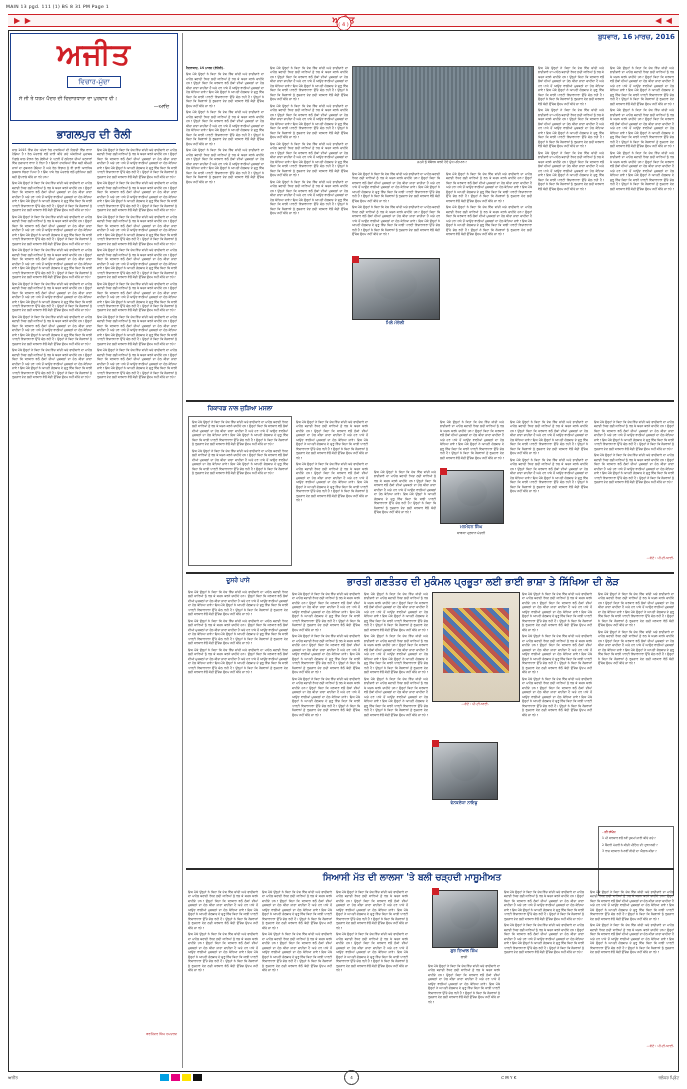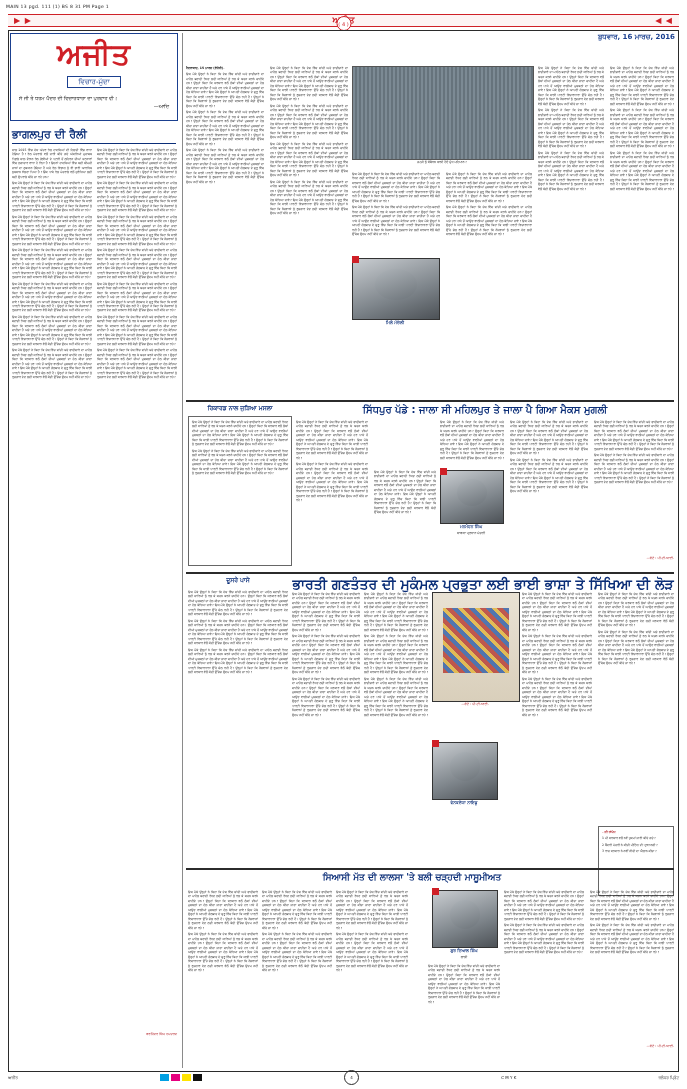--- a/index.html
+++ b/index.html
@@ -41,21 +41,21 @@
   .col p{margin:0 0 2px 0;}
 
   .vrule{position:absolute;width:1px;background:#8a8a8a;}
   .hrule2{position:absolute;height:2px;background:#2b2b2b;}
 
   
   .sechead{position:absolute;text-align:center;font-weight:bold;color:#0b2e78;}
   .boxhead{font-weight:bold;color:#b01c22;}
 
   
-  .edit-title{position:absolute;left:12px;top:128px;width:164px;color:#0b2e78;font-size:11px;font-weight:bold;}
+  .edit-title{position:absolute;left:12px;top:128px;width:164px;text-align:center;color:#0b2e78;font-size:11px;font-weight:bold;}
   .edit-rule{position:absolute;left:12px;top:143px;width:164px;height:1px;background:#0b2e78;}
 
   
   .photo{position:absolute;background:#9aa3ab;border:1px solid #555;overflow:hidden;}
   .photo-caption{position:absolute;font-size:3.2px;text-align:center;color:#222;}
 
   .crowd{position:absolute;inset:0;background:
      repeating-linear-gradient(90deg,#7c8a94 0 2px,#66737c 2px 4px),
      linear-gradient(#cfd6da,#8e9aa2 55%,#5c686f);}
   .portrait{position:absolute;inset:0;background:linear-gradient(160deg,#c9cdd1,#7d848a 60%,#4c5156);}
@@ -179,21 +179,20 @@
   <div class="vrule" style="left:182px;top:33px;height:1035px;"></div>
 
   <div class="hrule2" style="left:186px;top:400px;width:488px;"></div>
 
   <div class="sechead" style="left:188px;top:404px;width:104px;font-size:6px;">ਰਿਕਾਰਡ ਨਾਲ ਜੁੜਿਆ ਮਸਲਾ</div>
   <div class="col" style="left:188px;top:416px;width:104px;height:150px;border:1px solid #666;padding:3px;">
     <p>ਇਸ ਮੌਕੇ ਉਨ੍ਹਾਂ ਨੇ ਕਿਹਾ ਕਿ ਦੇਸ਼ ਵਿੱਚ ਸ਼ਾਂਤੀ ਅਤੇ ਭਾਈਚਾਰੇ ਦਾ ਮਾਹੌਲ ਬਣਾਈ ਰੱਖਣ ਲਈ ਸਾਰਿਆਂ ਨੂੰ ਰਲ ਕੇ ਯਤਨ ਕਰਨੇ ਚਾਹੀਦੇ ਹਨ। ਉਨ੍ਹਾਂ ਕਿਹਾ ਕਿ ਸਰਕਾਰ ਵਲੋਂ ਲੋਕਾਂ ਦੀਆਂ ਮੁਸ਼ਕਲਾਂ ਦਾ ਹੱਲ ਕੀਤਾ ਜਾਣਾ ਚਾਹੀਦਾ ਹੈ ਅਤੇ ਹਰ ਪਾਸੇ ਤੋਂ ਆਉਣ ਵਾਲੀਆਂ ਮੁਸ਼ਕਲਾਂ ਦਾ ਹੱਲ ਕੱਢਿਆ ਜਾਵੇ। ਇਸ ਮੌਕੇ ਉਨ੍ਹਾਂ ਨੇ ਆਪਣੀ ਗੱਲਬਾਤ ਦੇ ਸ਼ੁਰੂ ਵਿੱਚ ਕਿਹਾ ਕਿ ਸਾਡੀ ਪਾਰਟੀ ਵਿਚਾਰਧਾਰਾ ਉੱਤੇ ਚੱਲ ਰਹੀ ਹੈ। ਉਨ੍ਹਾਂ ਨੇ ਕਿਹਾ ਕਿ ਨੌਜਵਾਨਾਂ ਨੂੰ ਰੁਜ਼ਗਾਰ ਦੇਣ ਲਈ ਸਰਕਾਰ ਵੱਲੋਂ ਕੋਈ ਉੱਚੇਚ ਉਦਮ ਨਹੀਂ ਕੀਤੇ ਜਾ ਰਹੇ।</p>
     <p>ਇਸ ਮੌਕੇ ਉਨ੍ਹਾਂ ਨੇ ਕਿਹਾ ਕਿ ਦੇਸ਼ ਵਿੱਚ ਸ਼ਾਂਤੀ ਅਤੇ ਭਾਈਚਾਰੇ ਦਾ ਮਾਹੌਲ ਬਣਾਈ ਰੱਖਣ ਲਈ ਸਾਰਿਆਂ ਨੂੰ ਰਲ ਕੇ ਯਤਨ ਕਰਨੇ ਚਾਹੀਦੇ ਹਨ। ਉਨ੍ਹਾਂ ਕਿਹਾ ਕਿ ਸਰਕਾਰ ਵਲੋਂ ਲੋਕਾਂ ਦੀਆਂ ਮੁਸ਼ਕਲਾਂ ਦਾ ਹੱਲ ਕੀਤਾ ਜਾਣਾ ਚਾਹੀਦਾ ਹੈ ਅਤੇ ਹਰ ਪਾਸੇ ਤੋਂ ਆਉਣ ਵਾਲੀਆਂ ਮੁਸ਼ਕਲਾਂ ਦਾ ਹੱਲ ਕੱਢਿਆ ਜਾਵੇ। ਇਸ ਮੌਕੇ ਉਨ੍ਹਾਂ ਨੇ ਆਪਣੀ ਗੱਲਬਾਤ ਦੇ ਸ਼ੁਰੂ ਵਿੱਚ ਕਿਹਾ ਕਿ ਸਾਡੀ ਪਾਰਟੀ ਵਿਚਾਰਧਾਰਾ ਉੱਤੇ ਚੱਲ ਰਹੀ ਹੈ। ਉਨ੍ਹਾਂ ਨੇ ਕਿਹਾ ਕਿ ਨੌਜਵਾਨਾਂ ਨੂੰ ਰੁਜ਼ਗਾਰ ਦੇਣ ਲਈ ਸਰਕਾਰ ਵੱਲੋਂ ਕੋਈ ਉੱਚੇਚ ਉਦਮ ਨਹੀਂ ਕੀਤੇ ਜਾ ਰਹੇ।</p>
   </div>
 
-  <div class="sechead" style="left:296px;top:404px;width:378px;font-size:10px;">ਸਿੱਧਪੁਰ ਪੱਡੇ : ਜਾਲਾ ਸੀ ਮਹਿਲਪੁਰ ਤੇ ਜਾਲਾ ਪੈ ਗਿਆ ਮੈਕਸ ਮੁਗਲੀ</div>
 
   <div class="col" style="left:296px;top:420px;width:72px;height:148px;">
     <p>ਇਸ ਮੌਕੇ ਉਨ੍ਹਾਂ ਨੇ ਕਿਹਾ ਕਿ ਦੇਸ਼ ਵਿੱਚ ਸ਼ਾਂਤੀ ਅਤੇ ਭਾਈਚਾਰੇ ਦਾ ਮਾਹੌਲ ਬਣਾਈ ਰੱਖਣ ਲਈ ਸਾਰਿਆਂ ਨੂੰ ਰਲ ਕੇ ਯਤਨ ਕਰਨੇ ਚਾਹੀਦੇ ਹਨ। ਉਨ੍ਹਾਂ ਕਿਹਾ ਕਿ ਸਰਕਾਰ ਵਲੋਂ ਲੋਕਾਂ ਦੀਆਂ ਮੁਸ਼ਕਲਾਂ ਦਾ ਹੱਲ ਕੀਤਾ ਜਾਣਾ ਚਾਹੀਦਾ ਹੈ ਅਤੇ ਹਰ ਪਾਸੇ ਤੋਂ ਆਉਣ ਵਾਲੀਆਂ ਮੁਸ਼ਕਲਾਂ ਦਾ ਹੱਲ ਕੱਢਿਆ ਜਾਵੇ। ਇਸ ਮੌਕੇ ਉਨ੍ਹਾਂ ਨੇ ਆਪਣੀ ਗੱਲਬਾਤ ਦੇ ਸ਼ੁਰੂ ਵਿੱਚ ਕਿਹਾ ਕਿ ਸਾਡੀ ਪਾਰਟੀ ਵਿਚਾਰਧਾਰਾ ਉੱਤੇ ਚੱਲ ਰਹੀ ਹੈ। ਉਨ੍ਹਾਂ ਨੇ ਕਿਹਾ ਕਿ ਨੌਜਵਾਨਾਂ ਨੂੰ ਰੁਜ਼ਗਾਰ ਦੇਣ ਲਈ ਸਰਕਾਰ ਵੱਲੋਂ ਕੋਈ ਉੱਚੇਚ ਉਦਮ ਨਹੀਂ ਕੀਤੇ ਜਾ ਰਹੇ।</p>
     <p>ਇਸ ਮੌਕੇ ਉਨ੍ਹਾਂ ਨੇ ਕਿਹਾ ਕਿ ਦੇਸ਼ ਵਿੱਚ ਸ਼ਾਂਤੀ ਅਤੇ ਭਾਈਚਾਰੇ ਦਾ ਮਾਹੌਲ ਬਣਾਈ ਰੱਖਣ ਲਈ ਸਾਰਿਆਂ ਨੂੰ ਰਲ ਕੇ ਯਤਨ ਕਰਨੇ ਚਾਹੀਦੇ ਹਨ। ਉਨ੍ਹਾਂ ਕਿਹਾ ਕਿ ਸਰਕਾਰ ਵਲੋਂ ਲੋਕਾਂ ਦੀਆਂ ਮੁਸ਼ਕਲਾਂ ਦਾ ਹੱਲ ਕੀਤਾ ਜਾਣਾ ਚਾਹੀਦਾ ਹੈ ਅਤੇ ਹਰ ਪਾਸੇ ਤੋਂ ਆਉਣ ਵਾਲੀਆਂ ਮੁਸ਼ਕਲਾਂ ਦਾ ਹੱਲ ਕੱਢਿਆ ਜਾਵੇ। ਇਸ ਮੌਕੇ ਉਨ੍ਹਾਂ ਨੇ ਆਪਣੀ ਗੱਲਬਾਤ ਦੇ ਸ਼ੁਰੂ ਵਿੱਚ ਕਿਹਾ ਕਿ ਸਾਡੀ ਪਾਰਟੀ ਵਿਚਾਰਧਾਰਾ ਉੱਤੇ ਚੱਲ ਰਹੀ ਹੈ। ਉਨ੍ਹਾਂ ਨੇ ਕਿਹਾ ਕਿ ਨੌਜਵਾਨਾਂ ਨੂੰ ਰੁਜ਼ਗਾਰ ਦੇਣ ਲਈ ਸਰਕਾਰ ਵੱਲੋਂ ਕੋਈ ਉੱਚੇਚ ਉਦਮ ਨਹੀਂ ਕੀਤੇ ਜਾ ਰਹੇ।</p>
   </div>
   <div class="col" style="left:374px;top:470px;width:62px;height:98px;">
     <p>ਇਸ ਮੌਕੇ ਉਨ੍ਹਾਂ ਨੇ ਕਿਹਾ ਕਿ ਦੇਸ਼ ਵਿੱਚ ਸ਼ਾਂਤੀ ਅਤੇ ਭਾਈਚਾਰੇ ਦਾ ਮਾਹੌਲ ਬਣਾਈ ਰੱਖਣ ਲਈ ਸਾਰਿਆਂ ਨੂੰ ਰਲ ਕੇ ਯਤਨ ਕਰਨੇ ਚਾਹੀਦੇ ਹਨ। ਉਨ੍ਹਾਂ ਕਿਹਾ ਕਿ ਸਰਕਾਰ ਵਲੋਂ ਲੋਕਾਂ ਦੀਆਂ ਮੁਸ਼ਕਲਾਂ ਦਾ ਹੱਲ ਕੀਤਾ ਜਾਣਾ ਚਾਹੀਦਾ ਹੈ ਅਤੇ ਹਰ ਪਾਸੇ ਤੋਂ ਆਉਣ ਵਾਲੀਆਂ ਮੁਸ਼ਕਲਾਂ ਦਾ ਹੱਲ ਕੱਢਿਆ ਜਾਵੇ। ਇਸ ਮੌਕੇ ਉਨ੍ਹਾਂ ਨੇ ਆਪਣੀ ਗੱਲਬਾਤ ਦੇ ਸ਼ੁਰੂ ਵਿੱਚ ਕਿਹਾ ਕਿ ਸਾਡੀ ਪਾਰਟੀ ਵਿਚਾਰਧਾਰਾ ਉੱਤੇ ਚੱਲ ਰਹੀ ਹੈ। ਉਨ੍ਹਾਂ ਨੇ ਕਿਹਾ ਕਿ ਨੌਜਵਾਨਾਂ ਨੂੰ ਰੁਜ਼ਗਾਰ ਦੇਣ ਲਈ ਸਰਕਾਰ ਵੱਲੋਂ ਕੋਈ ਉੱਚੇਚ ਉਦਮ ਨਹੀਂ ਕੀਤੇ ਜਾ ਰਹੇ।</p>
   </div>
 
   <div class="photo" style="left:440px;top:470px;width:62px;height:52px;background:#fff;border:1px solid #333;">
@@ -219,21 +218,21 @@
 
   <div class="hrule2" style="left:186px;top:572px;width:488px;"></div>
 
   <div class="sechead" style="left:188px;top:576px;width:100px;font-size:6px;">ਦੂਸਰੇ ਪਾਸੇ</div>
   <div class="col" style="left:188px;top:590px;width:100px;height:280px;">
     <p>ਇਸ ਮੌਕੇ ਉਨ੍ਹਾਂ ਨੇ ਕਿਹਾ ਕਿ ਦੇਸ਼ ਵਿੱਚ ਸ਼ਾਂਤੀ ਅਤੇ ਭਾਈਚਾਰੇ ਦਾ ਮਾਹੌਲ ਬਣਾਈ ਰੱਖਣ ਲਈ ਸਾਰਿਆਂ ਨੂੰ ਰਲ ਕੇ ਯਤਨ ਕਰਨੇ ਚਾਹੀਦੇ ਹਨ। ਉਨ੍ਹਾਂ ਕਿਹਾ ਕਿ ਸਰਕਾਰ ਵਲੋਂ ਲੋਕਾਂ ਦੀਆਂ ਮੁਸ਼ਕਲਾਂ ਦਾ ਹੱਲ ਕੀਤਾ ਜਾਣਾ ਚਾਹੀਦਾ ਹੈ ਅਤੇ ਹਰ ਪਾਸੇ ਤੋਂ ਆਉਣ ਵਾਲੀਆਂ ਮੁਸ਼ਕਲਾਂ ਦਾ ਹੱਲ ਕੱਢਿਆ ਜਾਵੇ। ਇਸ ਮੌਕੇ ਉਨ੍ਹਾਂ ਨੇ ਆਪਣੀ ਗੱਲਬਾਤ ਦੇ ਸ਼ੁਰੂ ਵਿੱਚ ਕਿਹਾ ਕਿ ਸਾਡੀ ਪਾਰਟੀ ਵਿਚਾਰਧਾਰਾ ਉੱਤੇ ਚੱਲ ਰਹੀ ਹੈ। ਉਨ੍ਹਾਂ ਨੇ ਕਿਹਾ ਕਿ ਨੌਜਵਾਨਾਂ ਨੂੰ ਰੁਜ਼ਗਾਰ ਦੇਣ ਲਈ ਸਰਕਾਰ ਵੱਲੋਂ ਕੋਈ ਉੱਚੇਚ ਉਦਮ ਨਹੀਂ ਕੀਤੇ ਜਾ ਰਹੇ।</p>
     <p>ਇਸ ਮੌਕੇ ਉਨ੍ਹਾਂ ਨੇ ਕਿਹਾ ਕਿ ਦੇਸ਼ ਵਿੱਚ ਸ਼ਾਂਤੀ ਅਤੇ ਭਾਈਚਾਰੇ ਦਾ ਮਾਹੌਲ ਬਣਾਈ ਰੱਖਣ ਲਈ ਸਾਰਿਆਂ ਨੂੰ ਰਲ ਕੇ ਯਤਨ ਕਰਨੇ ਚਾਹੀਦੇ ਹਨ। ਉਨ੍ਹਾਂ ਕਿਹਾ ਕਿ ਸਰਕਾਰ ਵਲੋਂ ਲੋਕਾਂ ਦੀਆਂ ਮੁਸ਼ਕਲਾਂ ਦਾ ਹੱਲ ਕੀਤਾ ਜਾਣਾ ਚਾਹੀਦਾ ਹੈ ਅਤੇ ਹਰ ਪਾਸੇ ਤੋਂ ਆਉਣ ਵਾਲੀਆਂ ਮੁਸ਼ਕਲਾਂ ਦਾ ਹੱਲ ਕੱਢਿਆ ਜਾਵੇ। ਇਸ ਮੌਕੇ ਉਨ੍ਹਾਂ ਨੇ ਆਪਣੀ ਗੱਲਬਾਤ ਦੇ ਸ਼ੁਰੂ ਵਿੱਚ ਕਿਹਾ ਕਿ ਸਾਡੀ ਪਾਰਟੀ ਵਿਚਾਰਧਾਰਾ ਉੱਤੇ ਚੱਲ ਰਹੀ ਹੈ। ਉਨ੍ਹਾਂ ਨੇ ਕਿਹਾ ਕਿ ਨੌਜਵਾਨਾਂ ਨੂੰ ਰੁਜ਼ਗਾਰ ਦੇਣ ਲਈ ਸਰਕਾਰ ਵੱਲੋਂ ਕੋਈ ਉੱਚੇਚ ਉਦਮ ਨਹੀਂ ਕੀਤੇ ਜਾ ਰਹੇ।</p>
     <p>ਇਸ ਮੌਕੇ ਉਨ੍ਹਾਂ ਨੇ ਕਿਹਾ ਕਿ ਦੇਸ਼ ਵਿੱਚ ਸ਼ਾਂਤੀ ਅਤੇ ਭਾਈਚਾਰੇ ਦਾ ਮਾਹੌਲ ਬਣਾਈ ਰੱਖਣ ਲਈ ਸਾਰਿਆਂ ਨੂੰ ਰਲ ਕੇ ਯਤਨ ਕਰਨੇ ਚਾਹੀਦੇ ਹਨ। ਉਨ੍ਹਾਂ ਕਿਹਾ ਕਿ ਸਰਕਾਰ ਵਲੋਂ ਲੋਕਾਂ ਦੀਆਂ ਮੁਸ਼ਕਲਾਂ ਦਾ ਹੱਲ ਕੀਤਾ ਜਾਣਾ ਚਾਹੀਦਾ ਹੈ ਅਤੇ ਹਰ ਪਾਸੇ ਤੋਂ ਆਉਣ ਵਾਲੀਆਂ ਮੁਸ਼ਕਲਾਂ ਦਾ ਹੱਲ ਕੱਢਿਆ ਜਾਵੇ। ਇਸ ਮੌਕੇ ਉਨ੍ਹਾਂ ਨੇ ਆਪਣੀ ਗੱਲਬਾਤ ਦੇ ਸ਼ੁਰੂ ਵਿੱਚ ਕਿਹਾ ਕਿ ਸਾਡੀ ਪਾਰਟੀ ਵਿਚਾਰਧਾਰਾ ਉੱਤੇ ਚੱਲ ਰਹੀ ਹੈ। ਉਨ੍ਹਾਂ ਨੇ ਕਿਹਾ ਕਿ ਨੌਜਵਾਨਾਂ ਨੂੰ ਰੁਜ਼ਗਾਰ ਦੇਣ ਲਈ ਸਰਕਾਰ ਵੱਲੋਂ ਕੋਈ ਉੱਚੇਚ ਉਦਮ ਨਹੀਂ ਕੀਤੇ ਜਾ ਰਹੇ।</p>
   </div>
 
-  <div class="sechead" style="left:292px;top:576px;width:382px;font-size:14px;">ਭਾਰਤੀ ਗਣਤੰਤਰ ਦੀ ਮੁਕੰਮਲ ਪ੍ਰਭੂਤਾ ਲਈ ਭਾਈ ਭਾਸ਼ਾ ਤੇ ਸਿੱਖਿਆ ਦੀ ਲੋੜ</div>
+  <div class="sechead" style="left:292px;top:576px;width:382px;font-size:10px;">ਭਾਰਤੀ ਗਣਤੰਤਰ ਦੀ ਮੁਕੰਮਲ ਪ੍ਰਭੂਤਾ ਲਈ ਭਾਈ ਭਾਸ਼ਾ ਤੇ ਸਿੱਖਿਆ ਦੀ ਲੋੜ</div>
 
   <div class="col" style="left:292px;top:592px;width:68px;height:270px;">
     <p>ਇਸ ਮੌਕੇ ਉਨ੍ਹਾਂ ਨੇ ਕਿਹਾ ਕਿ ਦੇਸ਼ ਵਿੱਚ ਸ਼ਾਂਤੀ ਅਤੇ ਭਾਈਚਾਰੇ ਦਾ ਮਾਹੌਲ ਬਣਾਈ ਰੱਖਣ ਲਈ ਸਾਰਿਆਂ ਨੂੰ ਰਲ ਕੇ ਯਤਨ ਕਰਨੇ ਚਾਹੀਦੇ ਹਨ। ਉਨ੍ਹਾਂ ਕਿਹਾ ਕਿ ਸਰਕਾਰ ਵਲੋਂ ਲੋਕਾਂ ਦੀਆਂ ਮੁਸ਼ਕਲਾਂ ਦਾ ਹੱਲ ਕੀਤਾ ਜਾਣਾ ਚਾਹੀਦਾ ਹੈ ਅਤੇ ਹਰ ਪਾਸੇ ਤੋਂ ਆਉਣ ਵਾਲੀਆਂ ਮੁਸ਼ਕਲਾਂ ਦਾ ਹੱਲ ਕੱਢਿਆ ਜਾਵੇ। ਇਸ ਮੌਕੇ ਉਨ੍ਹਾਂ ਨੇ ਆਪਣੀ ਗੱਲਬਾਤ ਦੇ ਸ਼ੁਰੂ ਵਿੱਚ ਕਿਹਾ ਕਿ ਸਾਡੀ ਪਾਰਟੀ ਵਿਚਾਰਧਾਰਾ ਉੱਤੇ ਚੱਲ ਰਹੀ ਹੈ। ਉਨ੍ਹਾਂ ਨੇ ਕਿਹਾ ਕਿ ਨੌਜਵਾਨਾਂ ਨੂੰ ਰੁਜ਼ਗਾਰ ਦੇਣ ਲਈ ਸਰਕਾਰ ਵੱਲੋਂ ਕੋਈ ਉੱਚੇਚ ਉਦਮ ਨਹੀਂ ਕੀਤੇ ਜਾ ਰਹੇ।</p>
     <p>ਇਸ ਮੌਕੇ ਉਨ੍ਹਾਂ ਨੇ ਕਿਹਾ ਕਿ ਦੇਸ਼ ਵਿੱਚ ਸ਼ਾਂਤੀ ਅਤੇ ਭਾਈਚਾਰੇ ਦਾ ਮਾਹੌਲ ਬਣਾਈ ਰੱਖਣ ਲਈ ਸਾਰਿਆਂ ਨੂੰ ਰਲ ਕੇ ਯਤਨ ਕਰਨੇ ਚਾਹੀਦੇ ਹਨ। ਉਨ੍ਹਾਂ ਕਿਹਾ ਕਿ ਸਰਕਾਰ ਵਲੋਂ ਲੋਕਾਂ ਦੀਆਂ ਮੁਸ਼ਕਲਾਂ ਦਾ ਹੱਲ ਕੀਤਾ ਜਾਣਾ ਚਾਹੀਦਾ ਹੈ ਅਤੇ ਹਰ ਪਾਸੇ ਤੋਂ ਆਉਣ ਵਾਲੀਆਂ ਮੁਸ਼ਕਲਾਂ ਦਾ ਹੱਲ ਕੱਢਿਆ ਜਾਵੇ। ਇਸ ਮੌਕੇ ਉਨ੍ਹਾਂ ਨੇ ਆਪਣੀ ਗੱਲਬਾਤ ਦੇ ਸ਼ੁਰੂ ਵਿੱਚ ਕਿਹਾ ਕਿ ਸਾਡੀ ਪਾਰਟੀ ਵਿਚਾਰਧਾਰਾ ਉੱਤੇ ਚੱਲ ਰਹੀ ਹੈ। ਉਨ੍ਹਾਂ ਨੇ ਕਿਹਾ ਕਿ ਨੌਜਵਾਨਾਂ ਨੂੰ ਰੁਜ਼ਗਾਰ ਦੇਣ ਲਈ ਸਰਕਾਰ ਵੱਲੋਂ ਕੋਈ ਉੱਚੇਚ ਉਦਮ ਨਹੀਂ ਕੀਤੇ ਜਾ ਰਹੇ।</p>
     <p>ਇਸ ਮੌਕੇ ਉਨ੍ਹਾਂ ਨੇ ਕਿਹਾ ਕਿ ਦੇਸ਼ ਵਿੱਚ ਸ਼ਾਂਤੀ ਅਤੇ ਭਾਈਚਾਰੇ ਦਾ ਮਾਹੌਲ ਬਣਾਈ ਰੱਖਣ ਲਈ ਸਾਰਿਆਂ ਨੂੰ ਰਲ ਕੇ ਯਤਨ ਕਰਨੇ ਚਾਹੀਦੇ ਹਨ। ਉਨ੍ਹਾਂ ਕਿਹਾ ਕਿ ਸਰਕਾਰ ਵਲੋਂ ਲੋਕਾਂ ਦੀਆਂ ਮੁਸ਼ਕਲਾਂ ਦਾ ਹੱਲ ਕੀਤਾ ਜਾਣਾ ਚਾਹੀਦਾ ਹੈ ਅਤੇ ਹਰ ਪਾਸੇ ਤੋਂ ਆਉਣ ਵਾਲੀਆਂ ਮੁਸ਼ਕਲਾਂ ਦਾ ਹੱਲ ਕੱਢਿਆ ਜਾਵੇ। ਇਸ ਮੌਕੇ ਉਨ੍ਹਾਂ ਨੇ ਆਪਣੀ ਗੱਲਬਾਤ ਦੇ ਸ਼ੁਰੂ ਵਿੱਚ ਕਿਹਾ ਕਿ ਸਾਡੀ ਪਾਰਟੀ ਵਿਚਾਰਧਾਰਾ ਉੱਤੇ ਚੱਲ ਰਹੀ ਹੈ। ਉਨ੍ਹਾਂ ਨੇ ਕਿਹਾ ਕਿ ਨੌਜਵਾਨਾਂ ਨੂੰ ਰੁਜ਼ਗਾਰ ਦੇਣ ਲਈ ਸਰਕਾਰ ਵੱਲੋਂ ਕੋਈ ਉੱਚੇਚ ਉਦਮ ਨਹੀਂ ਕੀਤੇ ਜਾ ਰਹੇ।</p>
   </div>
   <div class="col" style="left:364px;top:592px;width:64px;height:270px;">
     <p>ਇਸ ਮੌਕੇ ਉਨ੍ਹਾਂ ਨੇ ਕਿਹਾ ਕਿ ਦੇਸ਼ ਵਿੱਚ ਸ਼ਾਂਤੀ ਅਤੇ ਭਾਈਚਾਰੇ ਦਾ ਮਾਹੌਲ ਬਣਾਈ ਰੱਖਣ ਲਈ ਸਾਰਿਆਂ ਨੂੰ ਰਲ ਕੇ ਯਤਨ ਕਰਨੇ ਚਾਹੀਦੇ ਹਨ। ਉਨ੍ਹਾਂ ਕਿਹਾ ਕਿ ਸਰਕਾਰ ਵਲੋਂ ਲੋਕਾਂ ਦੀਆਂ ਮੁਸ਼ਕਲਾਂ ਦਾ ਹੱਲ ਕੀਤਾ ਜਾਣਾ ਚਾਹੀਦਾ ਹੈ ਅਤੇ ਹਰ ਪਾਸੇ ਤੋਂ ਆਉਣ ਵਾਲੀਆਂ ਮੁਸ਼ਕਲਾਂ ਦਾ ਹੱਲ ਕੱਢਿਆ ਜਾਵੇ। ਇਸ ਮੌਕੇ ਉਨ੍ਹਾਂ ਨੇ ਆਪਣੀ ਗੱਲਬਾਤ ਦੇ ਸ਼ੁਰੂ ਵਿੱਚ ਕਿਹਾ ਕਿ ਸਾਡੀ ਪਾਰਟੀ ਵਿਚਾਰਧਾਰਾ ਉੱਤੇ ਚੱਲ ਰਹੀ ਹੈ। ਉਨ੍ਹਾਂ ਨੇ ਕਿਹਾ ਕਿ ਨੌਜਵਾਨਾਂ ਨੂੰ ਰੁਜ਼ਗਾਰ ਦੇਣ ਲਈ ਸਰਕਾਰ ਵੱਲੋਂ ਕੋਈ ਉੱਚੇਚ ਉਦਮ ਨਹੀਂ ਕੀਤੇ ਜਾ ਰਹੇ।</p>
     <p>ਇਸ ਮੌਕੇ ਉਨ੍ਹਾਂ ਨੇ ਕਿਹਾ ਕਿ ਦੇਸ਼ ਵਿੱਚ ਸ਼ਾਂਤੀ ਅਤੇ ਭਾਈਚਾਰੇ ਦਾ ਮਾਹੌਲ ਬਣਾਈ ਰੱਖਣ ਲਈ ਸਾਰਿਆਂ ਨੂੰ ਰਲ ਕੇ ਯਤਨ ਕਰਨੇ ਚਾਹੀਦੇ ਹਨ। ਉਨ੍ਹਾਂ ਕਿਹਾ ਕਿ ਸਰਕਾਰ ਵਲੋਂ ਲੋਕਾਂ ਦੀਆਂ ਮੁਸ਼ਕਲਾਂ ਦਾ ਹੱਲ ਕੀਤਾ ਜਾਣਾ ਚਾਹੀਦਾ ਹੈ ਅਤੇ ਹਰ ਪਾਸੇ ਤੋਂ ਆਉਣ ਵਾਲੀਆਂ ਮੁਸ਼ਕਲਾਂ ਦਾ ਹੱਲ ਕੱਢਿਆ ਜਾਵੇ। ਇਸ ਮੌਕੇ ਉਨ੍ਹਾਂ ਨੇ ਆਪਣੀ ਗੱਲਬਾਤ ਦੇ ਸ਼ੁਰੂ ਵਿੱਚ ਕਿਹਾ ਕਿ ਸਾਡੀ ਪਾਰਟੀ ਵਿਚਾਰਧਾਰਾ ਉੱਤੇ ਚੱਲ ਰਹੀ ਹੈ। ਉਨ੍ਹਾਂ ਨੇ ਕਿਹਾ ਕਿ ਨੌਜਵਾਨਾਂ ਨੂੰ ਰੁਜ਼ਗਾਰ ਦੇਣ ਲਈ ਸਰਕਾਰ ਵੱਲੋਂ ਕੋਈ ਉੱਚੇਚ ਉਦਮ ਨਹੀਂ ਕੀਤੇ ਜਾ ਰਹੇ।</p>
     <p>ਇਸ ਮੌਕੇ ਉਨ੍ਹਾਂ ਨੇ ਕਿਹਾ ਕਿ ਦੇਸ਼ ਵਿੱਚ ਸ਼ਾਂਤੀ ਅਤੇ ਭਾਈਚਾਰੇ ਦਾ ਮਾਹੌਲ ਬਣਾਈ ਰੱਖਣ ਲਈ ਸਾਰਿਆਂ ਨੂੰ ਰਲ ਕੇ ਯਤਨ ਕਰਨੇ ਚਾਹੀਦੇ ਹਨ। ਉਨ੍ਹਾਂ ਕਿਹਾ ਕਿ ਸਰਕਾਰ ਵਲੋਂ ਲੋਕਾਂ ਦੀਆਂ ਮੁਸ਼ਕਲਾਂ ਦਾ ਹੱਲ ਕੀਤਾ ਜਾਣਾ ਚਾਹੀਦਾ ਹੈ ਅਤੇ ਹਰ ਪਾਸੇ ਤੋਂ ਆਉਣ ਵਾਲੀਆਂ ਮੁਸ਼ਕਲਾਂ ਦਾ ਹੱਲ ਕੱਢਿਆ ਜਾਵੇ। ਇਸ ਮੌਕੇ ਉਨ੍ਹਾਂ ਨੇ ਆਪਣੀ ਗੱਲਬਾਤ ਦੇ ਸ਼ੁਰੂ ਵਿੱਚ ਕਿਹਾ ਕਿ ਸਾਡੀ ਪਾਰਟੀ ਵਿਚਾਰਧਾਰਾ ਉੱਤੇ ਚੱਲ ਰਹੀ ਹੈ। ਉਨ੍ਹਾਂ ਨੇ ਕਿਹਾ ਕਿ ਨੌਜਵਾਨਾਂ ਨੂੰ ਰੁਜ਼ਗਾਰ ਦੇਣ ਲਈ ਸਰਕਾਰ ਵੱਲੋਂ ਕੋਈ ਉੱਚੇਚ ਉਦਮ ਨਹੀਂ ਕੀਤੇ ਜਾ ਰਹੇ।</p>

